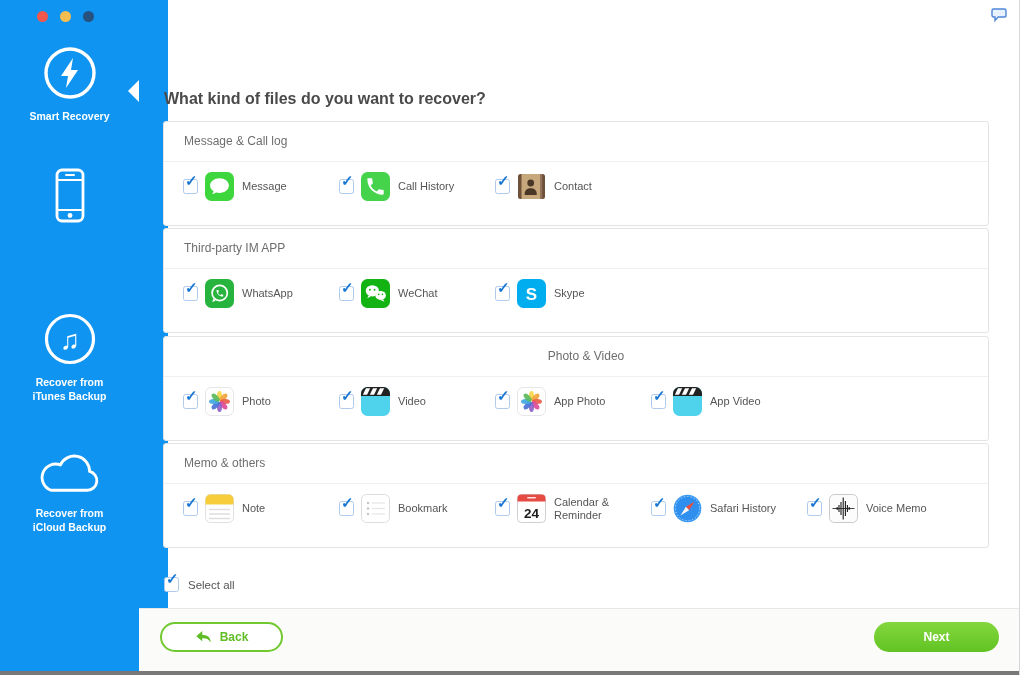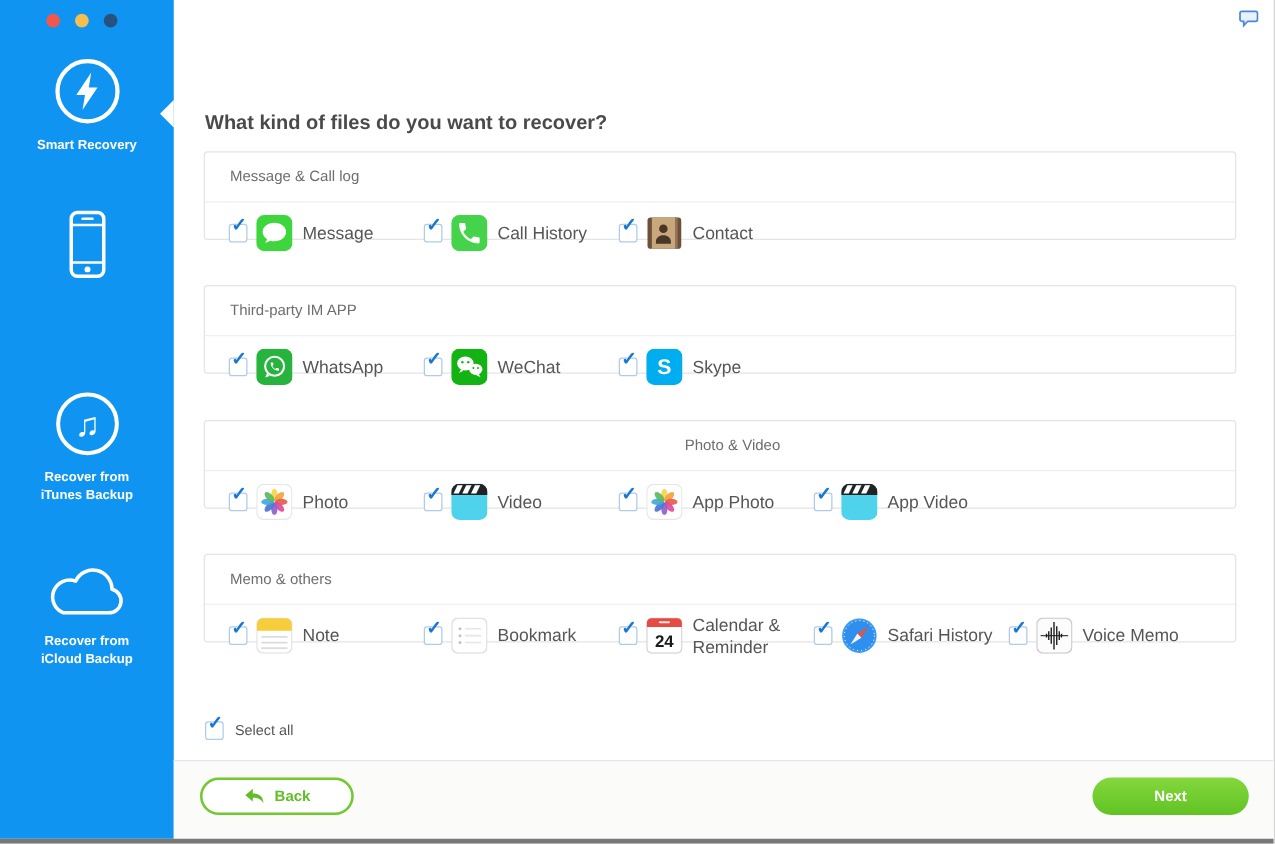--- a/index.html
+++ b/index.html
@@ -1,38 +1,38 @@
 <!DOCTYPE html>
 <html><head>
 <meta charset="utf-8">
 <style>
   html,body{margin:0;padding:0;}
   body{width:1020px;height:675px;font-family:"Liberation Sans",sans-serif;background:#fff;}
   .screen{position:relative;width:1019px;height:675px;overflow:hidden;background:#fff;border-right:1px solid #d6d6d6;}
   
-  .sidebar{position:absolute;left:0;top:0;width:139px;height:671px;background:#1094F1;}
+  .sidebar{position:absolute;left:0;top:0;width:139px;height:671px;background:#1094F1;padding-left:29px;}
   .traffic{position:absolute;left:37px;top:11px;display:flex;gap:12px;}
   .dot{width:11px;height:11px;border-radius:50%;display:inline-block;}
   .side-item{position:absolute;left:0;width:139px;text-align:center;color:#fff;cursor:pointer;}
   .side-icon{display:flex;justify-content:center;align-items:center;}
   .side-label{margin-top:8px;font-size:10.5px;font-weight:bold;line-height:1.35;white-space:pre-line;}
   .notch{position:absolute;left:128px;top:80px;width:0;height:0;border-top:11px solid transparent;border-bottom:11px solid transparent;border-right:11px solid #fff;z-index:5;}
   
   .feedback{position:absolute;top:8px;right:12px;background:none;border:none;padding:0;cursor:pointer;}
   
   .question{position:absolute;left:164px;top:90px;margin:0;font-size:16px;font-weight:bold;color:#4a4a4a;}
-  .section{position:absolute;left:163px;width:826px;height:71px;border:1px solid #E4E4E4;border-radius:3px;background:#fff;box-sizing:border-box;}
+  .section{position:absolute;left:163px;width:826px;height:105px;border:1px solid #E4E4E4;border-radius:3px;background:#fff;box-sizing:border-box;}
   .section-header{height:39px;line-height:39px;padding-left:20px;font-size:12px;color:#6e6e6e;border-bottom:1px solid #EFEFEF;}
   .section-items{display:flex;align-items:center;height:49px;padding-left:19px;}
   .item{display:flex;align-items:center;width:156px;flex:0 0 156px;cursor:pointer;}
   .cb{position:relative;width:13px;height:13px;border:1px solid #AECBEB;border-radius:2.5px;background:#fff;flex:0 0 13px;}
   .tick{position:absolute;left:1px;top:-7px;font-style:normal;font-weight:bold;color:#1877D2;font-size:15px;line-height:1;}
   .app-icon{width:29px;height:29px;margin:0 8px 0 7px;flex:0 0 29px;}
   .app-icon svg{display:block;width:29px;height:29px;}
-  .item-label{font-size:14px;color:#555;line-height:1.15;white-space:pre-line;}
+  .item-label{font-size:11px;color:#555;line-height:1.15;white-space:pre-line;}
   .select-all{position:absolute;left:164px;top:577px;display:flex;align-items:center;font-size:11.5px;color:#555;cursor:pointer;}
   .select-all .sa-label{margin-left:9px;}
   
   .footer{position:absolute;left:139px;right:0;top:608px;bottom:4px;background:#FBFBF9;border-top:1px solid #E7E7E7;}
   .btn{position:absolute;top:13px;height:30px;border-radius:16px;font-size:12px;font-weight:bold;display:flex;align-items:center;justify-content:center;cursor:pointer;box-sizing:border-box;}
   .btn-back{left:21px;width:123px;background:#fff;border:2px solid #72C82F;color:#62BE27;gap:8px;}
   .btn-next{right:20px;width:125px;background:linear-gradient(#84D73E,#61C323);border:none;color:#fff;}
   .bottom-edge{position:absolute;left:0;right:0;bottom:0;height:4px;background:#787878;z-index:9;}
 </style>
 </head>

